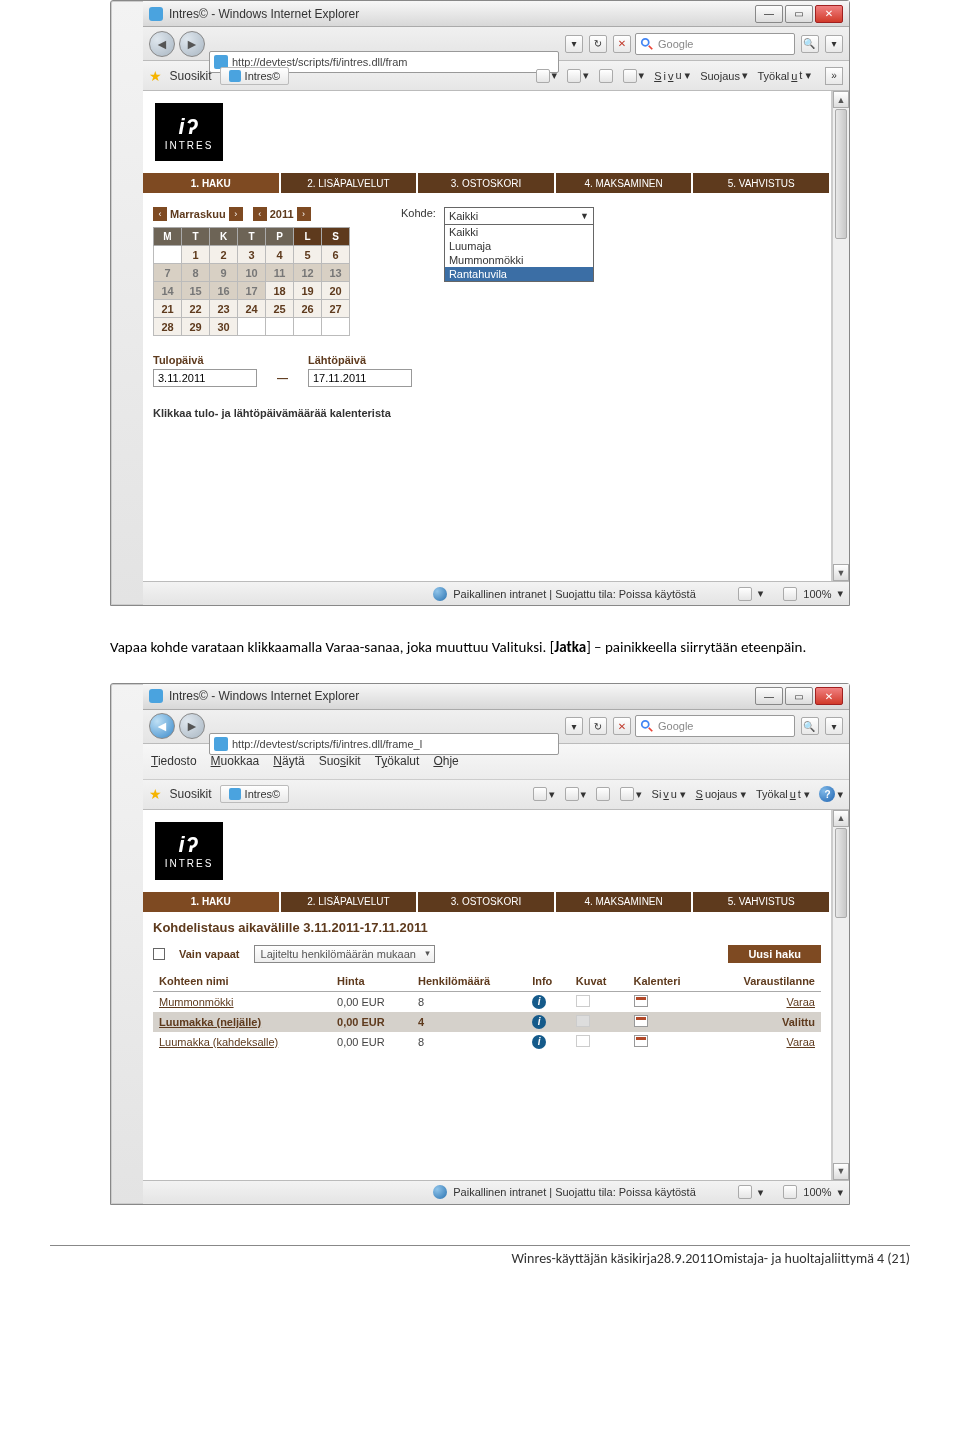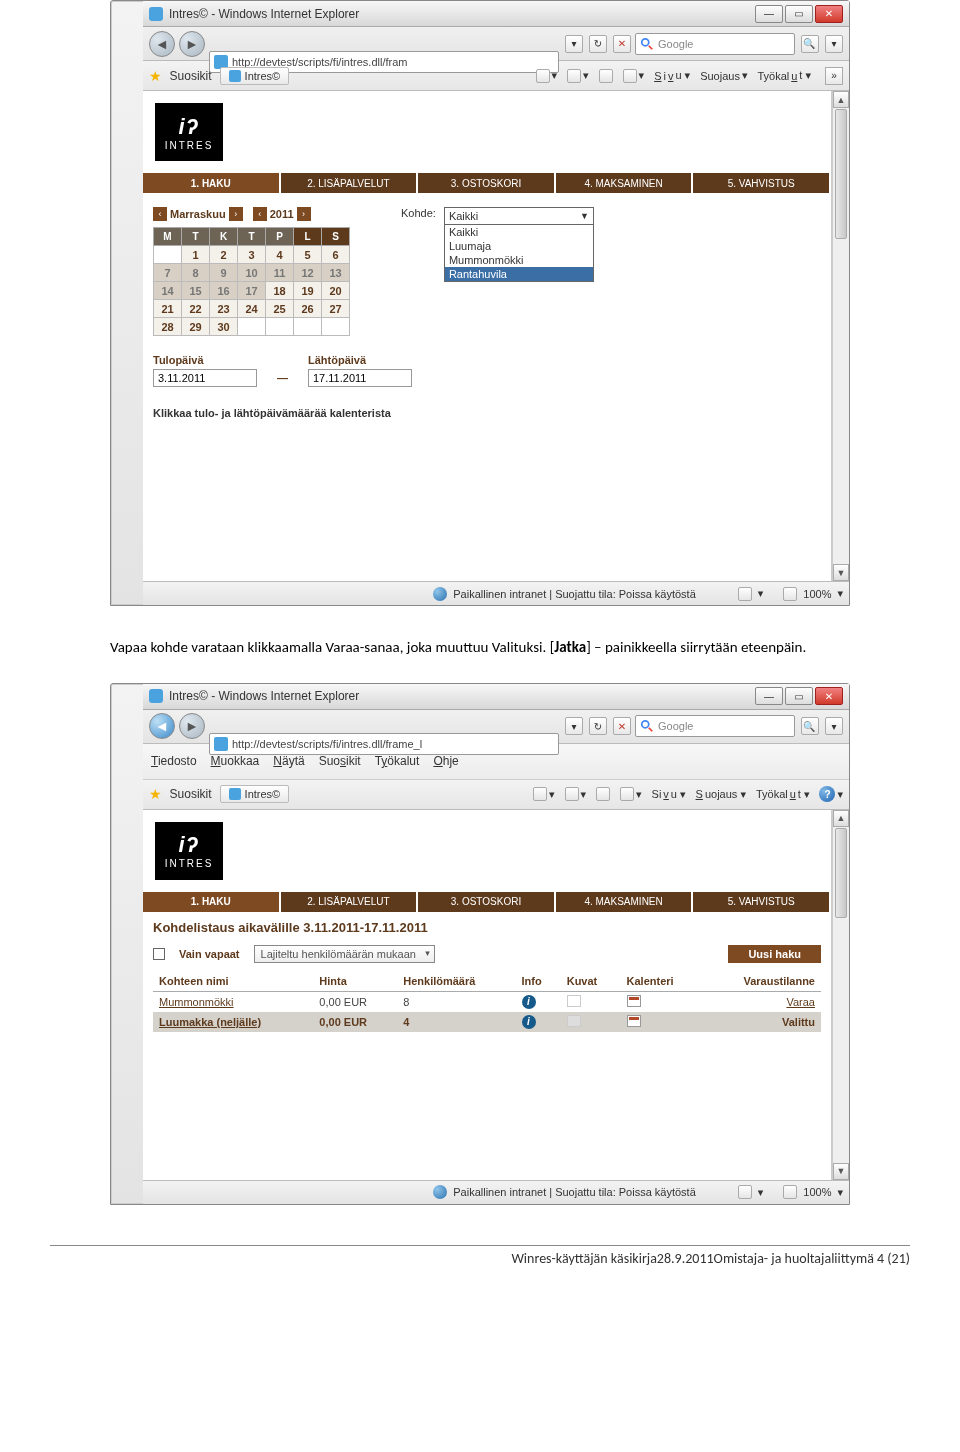--- a/index.html
+++ b/index.html
@@ -446,20 +446,29 @@
           </tr>
           <tr class="sel">
             <td><a class="klink">Luumakka (neljälle)</a></td>
             <td>0,00 EUR</td>
             <td>4</td>
             <td><span class="iico">i</span></td>
             <td><span style="width:14px;height:12px;border:1px solid #ccc;display:inline-block;background:#ddd"></span></td>
             <td><span class="kico"></span></td>
             <td style="text-align:right"><span>Valittu</span></td>
           </tr>
+          <tr>
+            <td><a class="klink">Luumakka (kahdeksalle)</a></td>
+            <td>0,00 EUR</td>
+            <td>8</td>
+            <td><span class="iico">i</span></td>
+            <td><span style="width:14px;height:12px;border:1px solid #ccc;display:inline-block"></span></td>
+            <td><span class="kico"></span></td>
+            <td style="text-align:right"><a class="vlink">Varaa</a></td>
+          </tr>
         </tbody>
             </table>
       </div>
     </div>
     <div class="ie-scrollbar">
       <div class="arrow">▲</div>
       <div class="thumb" style="top:18px; height:90px;"></div>
       <div class="arrow" style="position:absolute;bottom:0;left:0;right:0;">▼</div>
     </div>
   </div>

